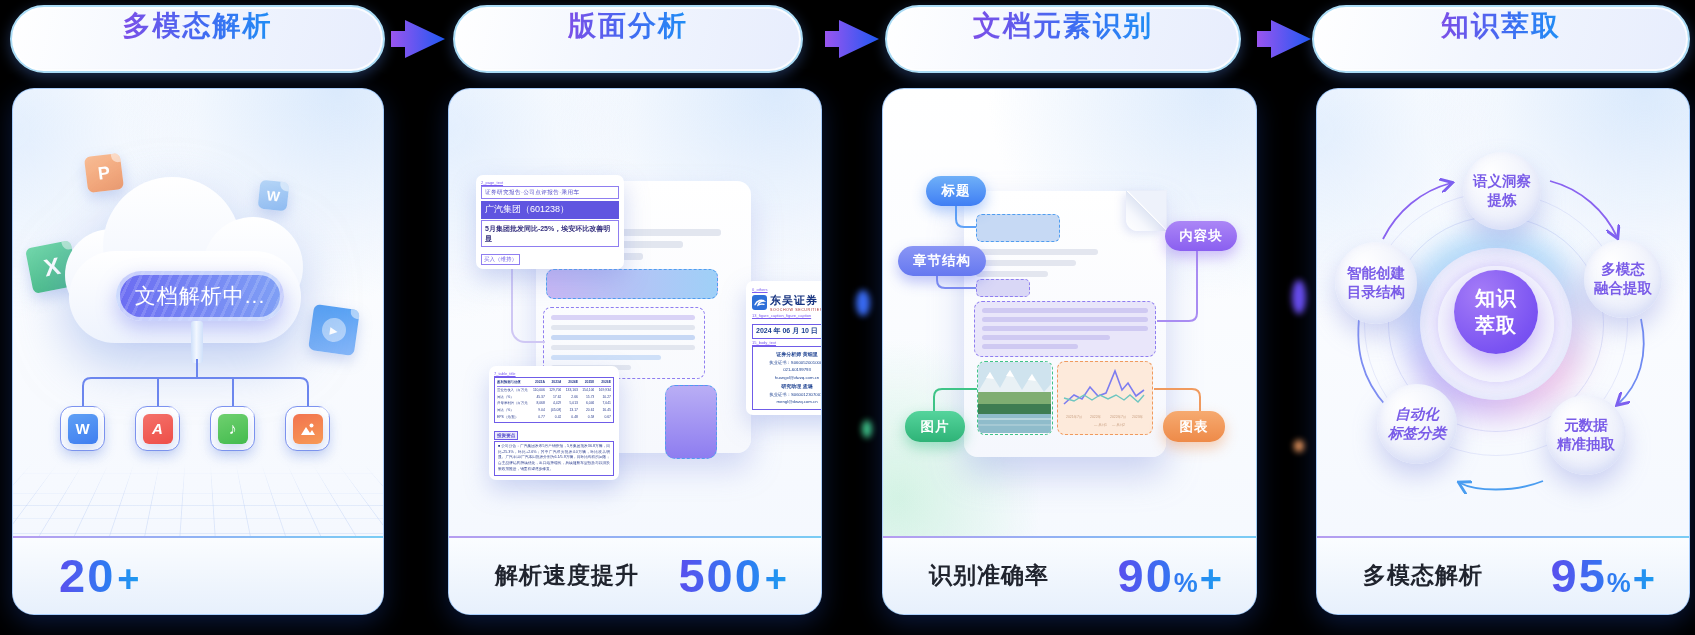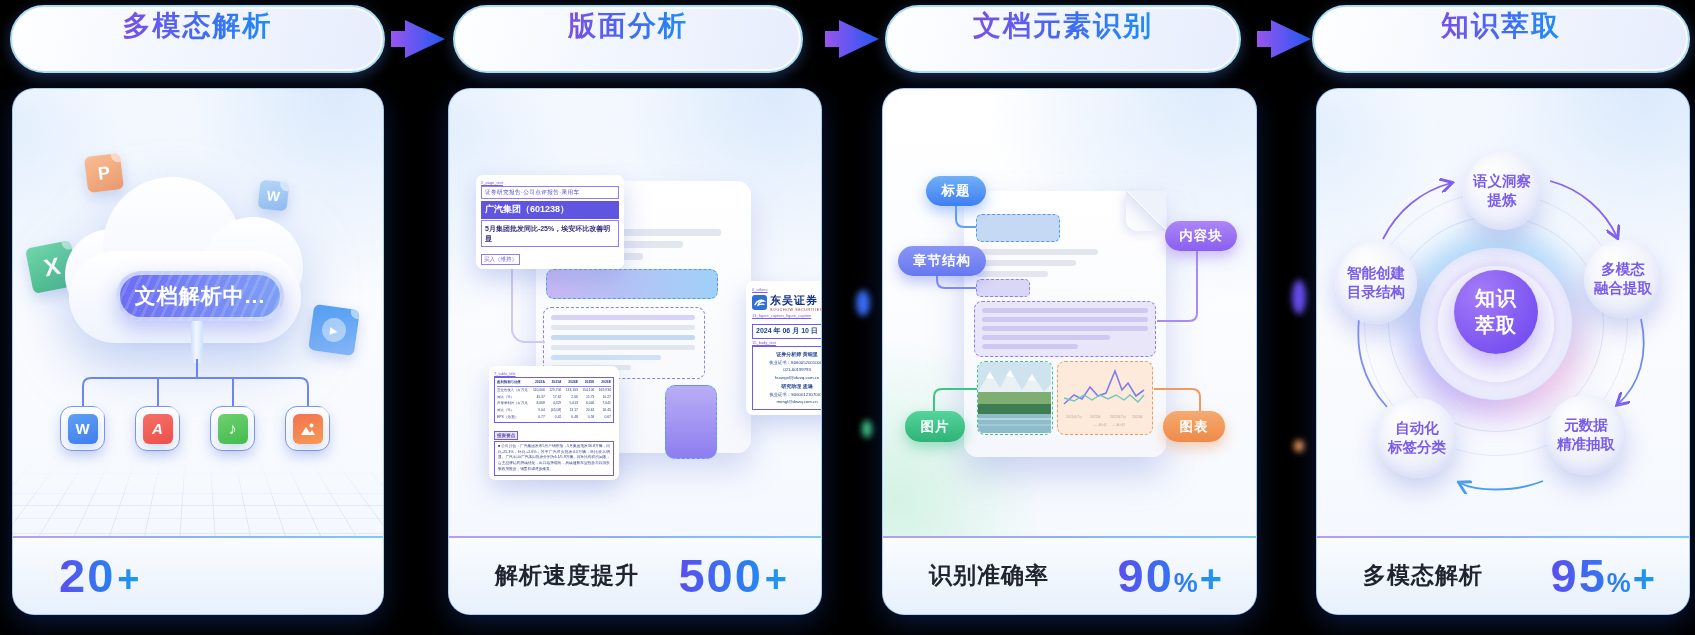--- a/index.html
+++ b/index.html
@@ -54,32 +54,32 @@
   .sheet .fold{position:absolute;top:0;right:0;width:9px;height:9px;
     background:rgba(255,255,255,.5);border-bottom-left-radius:7px;border-top-right-radius:6px;}
   .cloud{position:absolute;left:52px;top:88px;width:240px;height:170px;
     filter:drop-shadow(0 20px 26px rgba(130,160,230,.5));}
   .cloud i{position:absolute;background:linear-gradient(180deg,#ffffff,#eef3fd);border-radius:50%;}
   .cloud-pill{position:absolute;left:103px;top:182px;width:168px;height:50px;border-radius:26px;
     background:repeating-linear-gradient(115deg,rgba(255,255,255,.14) 0 3px,transparent 3px 9px),
       linear-gradient(90deg,#6c6df2,#7f9ff5);
     border:4px solid rgba(230,238,255,.75);
     box-shadow:0 8px 20px rgba(110,120,240,.4);
-    display:flex;align-items:center;justify-content:center;color:#fff;font-size:21px;font-weight:bold;letter-spacing:1px;}
+    display:flex;align-items:center;justify-content:center;color:#fff;font-size:21px;font-weight:normal;letter-spacing:1px;}
   .stem{position:absolute;left:178px;top:232px;width:12px;height:42px;
     background:linear-gradient(90deg,#cfe0fa,#f2f7ff 45%,#cfe0fa);border-radius:3px;}
   .doc-box{position:absolute;width:45px;height:45px;border-radius:12px;background:#fdfeff;
     border:1.6px solid #7d93f0;box-shadow:0 6px 12px rgba(120,150,230,.3);
     display:flex;align-items:center;justify-content:center;}
 
   
   .ov{position:absolute;background:#fff;border-radius:7px;box-shadow:0 10px 24px rgba(120,140,220,.35);}
   .ann{font-size:4px;color:#7a5cf0;text-decoration:underline;display:block;margin:1px 0;}
   .rep-cat{border:1px solid #8f7ef0;color:#4f46c8;font-size:5.6px;padding:1.5px 3px;letter-spacing:.4px;}
-  .rep-title{background:#6055e0;color:#fff;font-size:9px;font-weight:bold;padding:2.5px 4px;margin-top:1.5px;}
+  .rep-title{background:#6055e0;color:#fff;font-size:9px;font-weight:normal;padding:2.5px 4px;margin-top:1.5px;}
   .rep-sub{border:1px solid #8f7ef0;color:#35307e;font-size:7px;font-weight:bold;padding:2.5px 3px;margin-top:1.5px;}
   .rep-rating{display:inline-block;border:1px solid #8f7ef0;color:#6f5ce8;font-size:5.5px;padding:1px 2px;margin-top:1.5px;}
   .mini-table{display:grid;grid-template-columns:1.9fr 1fr 1fr 1fr 1fr 1fr;border:1px solid #6f5ce8;
     font-size:3.4px;color:#2a3c8e;line-height:2;padding:1px 2px;}
   .mini-table .h{font-weight:bold;border-bottom:.5px solid #8f7ef0;}
   .mini-table span{white-space:nowrap;overflow:hidden;text-align:right;}
   .mini-table span:nth-child(6n+1){text-align:left;}
   .tag-inline{display:inline-block;border:1px solid #6f5ce8;color:#4f46c8;background:#eceafc;
     font-size:4.6px;font-weight:bold;padding:1px 2px;margin:2px 0 1px;}
   .para-box{border:1px solid #6f5ce8;padding:2px 3px;font-size:3.7px;color:#2a3c8e;
@@ -449,21 +449,21 @@
 
     <div class="node4" style="left:146px;top:63px;width:78px;height:78px;">
       <span><span>语义洞察</span><br><span>提炼</span></span>
     </div>
     <div class="node4" style="left:267px;top:151px;width:78px;height:78px;">
       <span><span>多模态</span><br><span>融合提取</span></span>
     </div>
     <div class="node4" style="left:229px;top:306px;width:80px;height:80px;">
       <span><span>元数据</span><br><span>精准抽取</span></span>
     </div>
-    <div class="node4" style="left:60px;top:309px;width:80px;height:80px;">
+    <div class="node4" style="left:60px;top:295px;width:80px;height:80px;font-style:italic;">
       <span><span>自动化</span><br><span>标签分类</span></span>
     </div>
     <div class="node4" style="left:18px;top:153px;width:82px;height:82px;">
       <span><span>智能创建</span><br><span>目录结构</span></span>
     </div>
 
     <div class="center4">
       <span><span>知识</span><br><span>萃取</span></span>
     </div>
 

